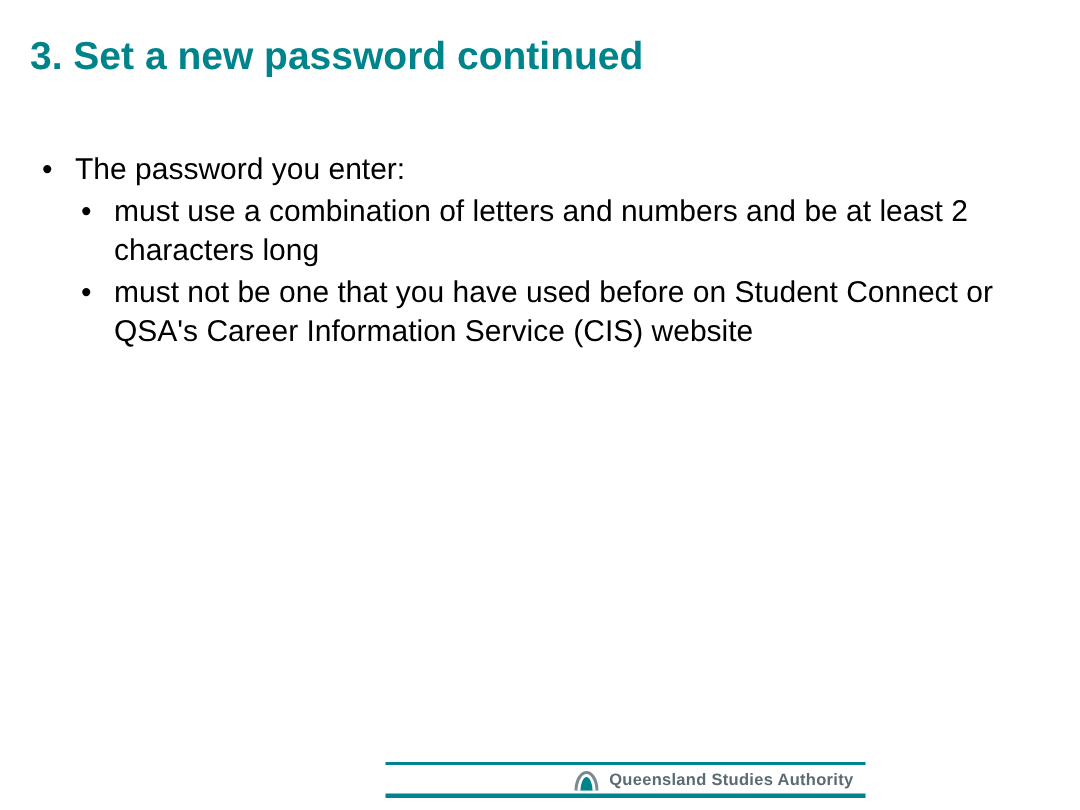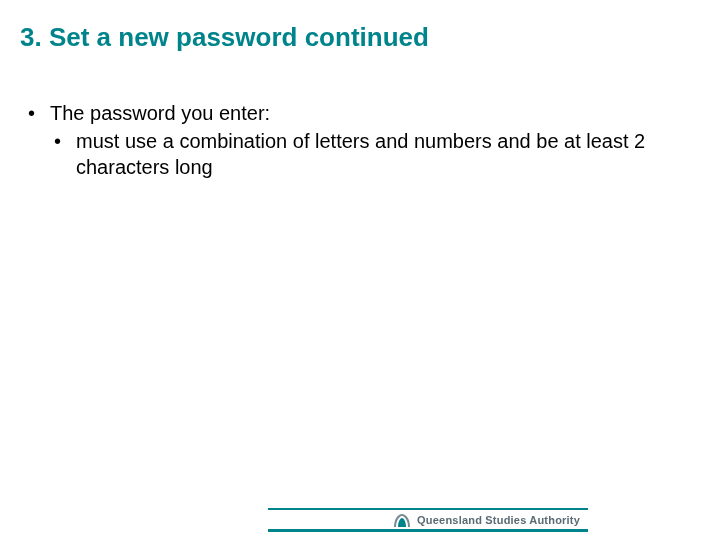--- a/index.html
+++ b/index.html
@@ -66,21 +66,21 @@
   ul.inner > li::before {
     content: "•";
     position: absolute;
     left: 4px;
     top: 0;
     font-size: 20px;
   }
   .footer {
     position: absolute;
     bottom: 0;
-    left: 16px;
+    left: 5px;
     width: 572px;
     height: 38px;
   }
   .footer-bar {
     position: absolute;
     right: 0;
     bottom: 8px;
     width: 320px;
     height: 3px;
     background: #00848b;
@@ -127,20 +127,23 @@
   <div class="title">3. Set a new password continued</div>
 
   <div class="content">
     <ul class="outer">
       <li>
         <span>The password you enter:</span>
         <ul class="inner">
           <li>
             <span>must use a combination of letters and numbers and be at least 2 characters long</span>
           </li>
+          <li>
+            <span>must not be one that you have used before on Student Connect or QSA's Career Information Service (CIS) website</span>
+          </li>
         </ul>
       </li>
     </ul>
   </div>
 
   <div class="footer">
     <div class="footer-bar-top"></div>
     <div class="footer-logo">
       <div class="logo-mark">
         <svg viewBox="0 0 18 16">

